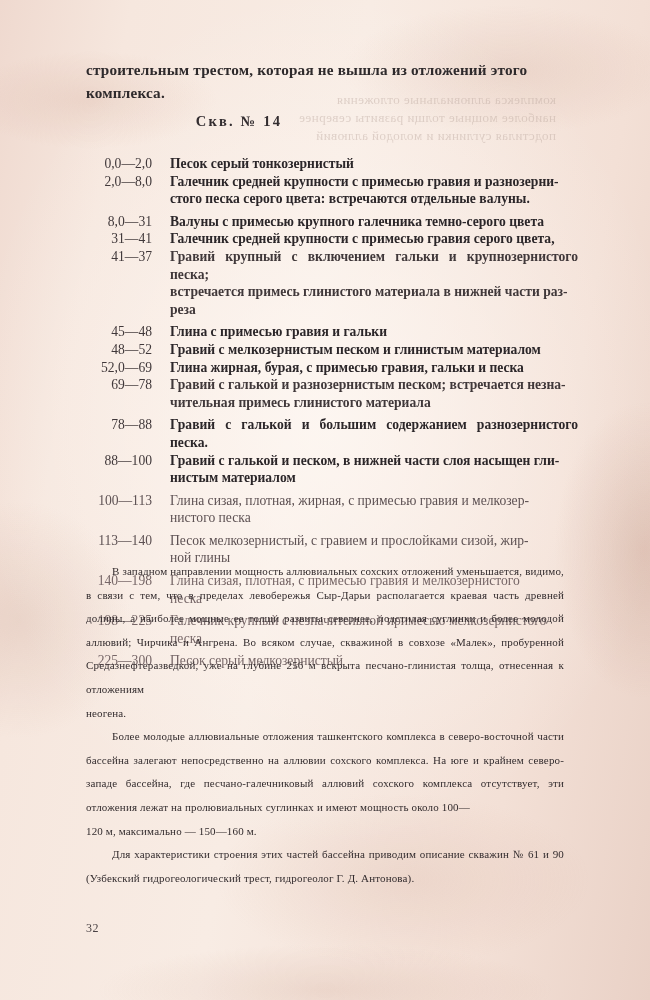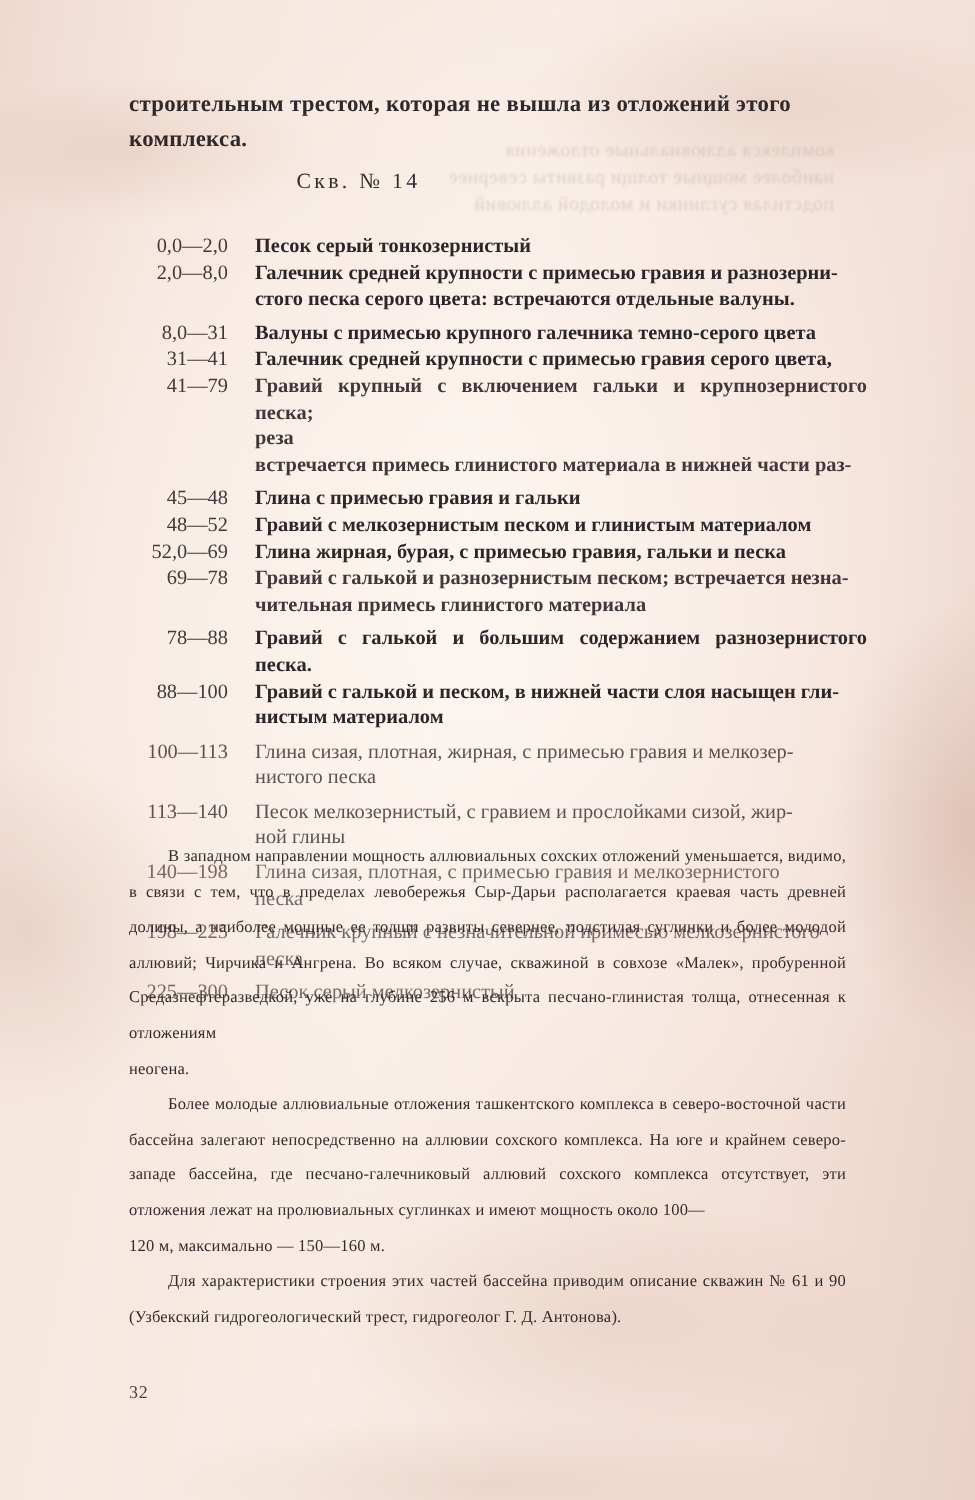--- a/index.html
+++ b/index.html
@@ -81,21 +81,21 @@
     text-justify: inter-word;
   }
   .lead .last { display: block; }
 
   
   .well-heading {
     position: absolute;
     top: 113px;
     width: 478px;
     text-align: center;
-    font-weight: normal;
+    font-weight: bold;
     font-size: 14.5px;
     letter-spacing: 2.2px;
     color: #332d30;
   }
 
   
   .log {
     position: absolute;
     top: 155px;
     width: 492px;
@@ -212,25 +212,25 @@
       </div>
 
       <div class="log-row">
         <div class="log-depth ink-mid">31—41</div>
         <div class="log-desc w-semi ink-dark">
           <span>Галечник средней крупности с примесью гравия серого цвета,</span>
         </div>
       </div>
 
       <div class="log-row">
-        <div class="log-depth ink-mid">41—79</div>
+        <div class="log-depth ink-mid">41—37</div>
         <div class="log-desc w-semi ink-mid">
           <span>Гравий крупный с включением гальки и крупнозернистого песка;</span>
+          <span class="cont">встречается примесь глинистого материала в нижней части раз-</span>
           <span class="cont">реза</span>
-          <span class="cont">встречается примесь глинистого материала в нижней части раз-</span>
         </div>
       </div>
 
       <div class="gap-sm"></div>
 
       <div class="log-row">
         <div class="log-depth ink-mid">45—48</div>
         <div class="log-desc w-semi ink-dark">
           <span>Глина с примесью гравия и гальки</span>
         </div>

